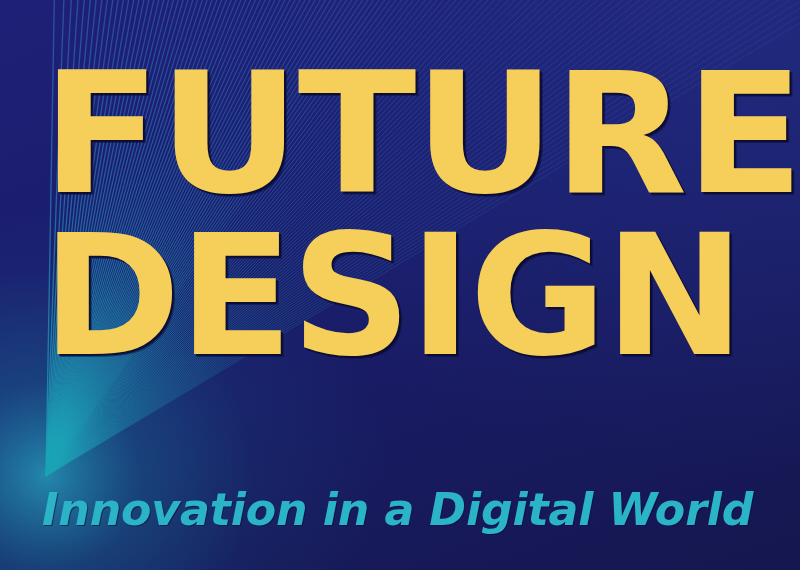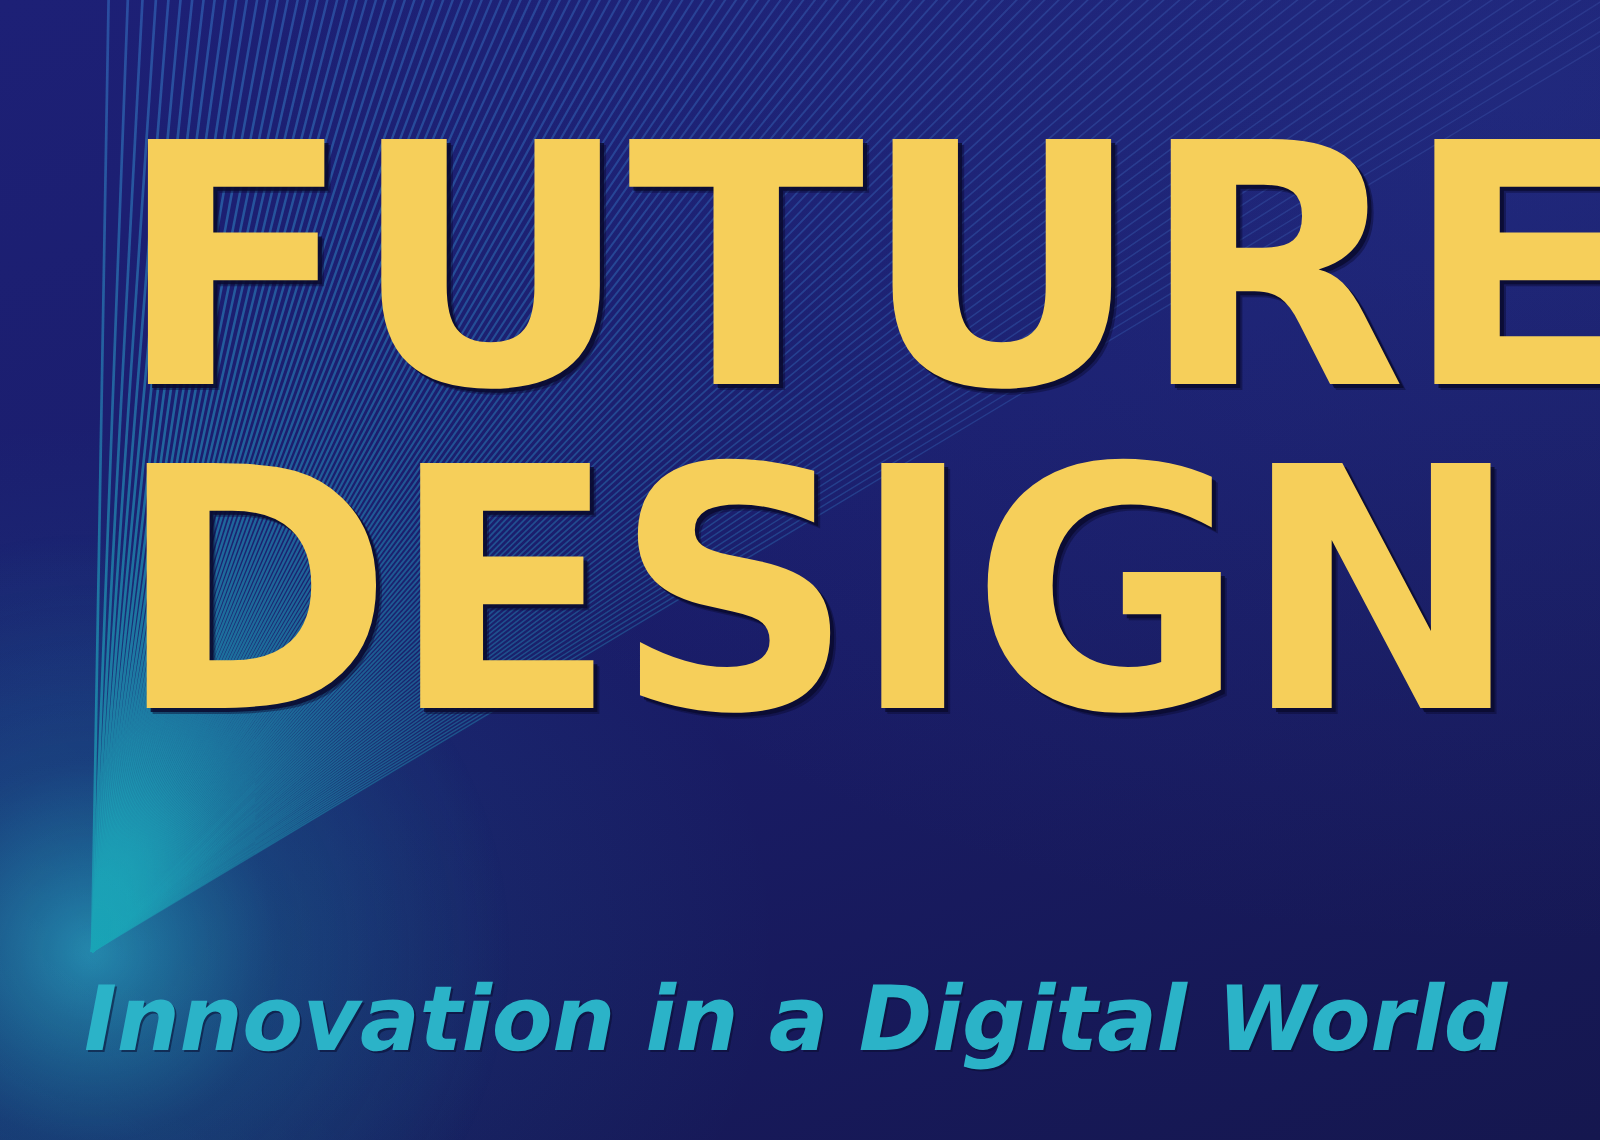--- a/index.html
+++ b/index.html
@@ -33,21 +33,21 @@
     inset: 0;
     background:
       radial-gradient(ellipse 460px 360px at 58px 470px, rgba(26,170,190,0.16), rgba(26,170,190,0) 72%),
       radial-gradient(ellipse 900px 620px at 760px 40px, rgba(60,92,200,0.18), rgba(26,29,107,0) 70%),
       linear-gradient(160deg, #1d2076 0%, #1a1d6b 45%, #15174f 100%);
   }
 
   
   #title-block {
     position: absolute;
-    left: 56px;
+    left: 40px;
     top: 62px;
     width: 720px;
   }
   .title-line {
     display: block;
     color: #f6cf5a;
     font-family: "DejaVu Sans", "Liberation Sans", sans-serif;
     font-weight: 700;
     letter-spacing: -0.012em;
     line-height: 0.86;

